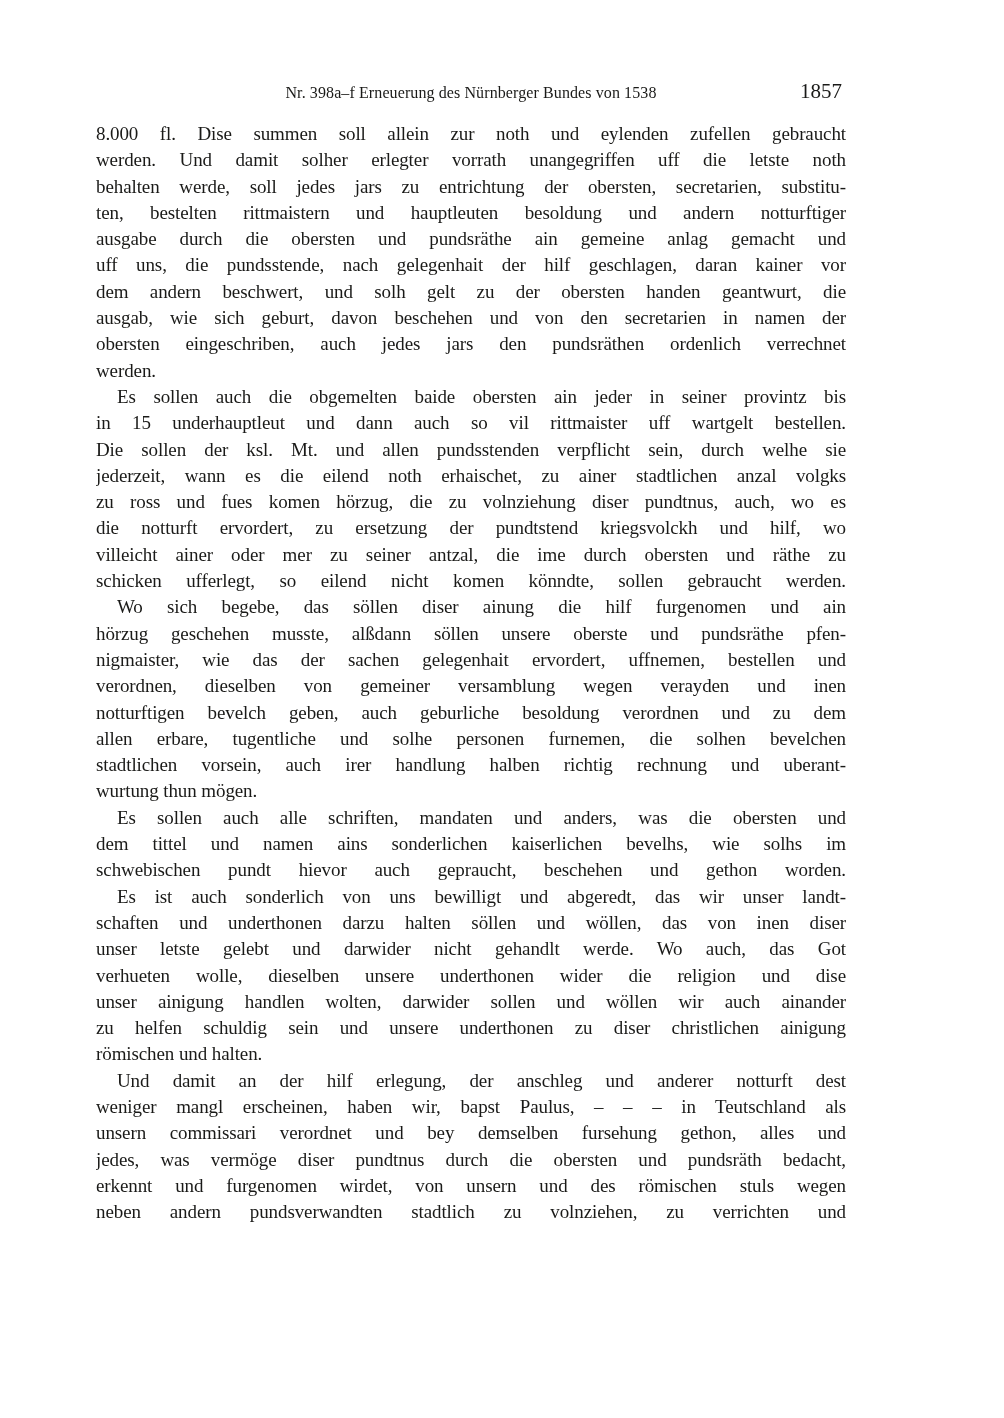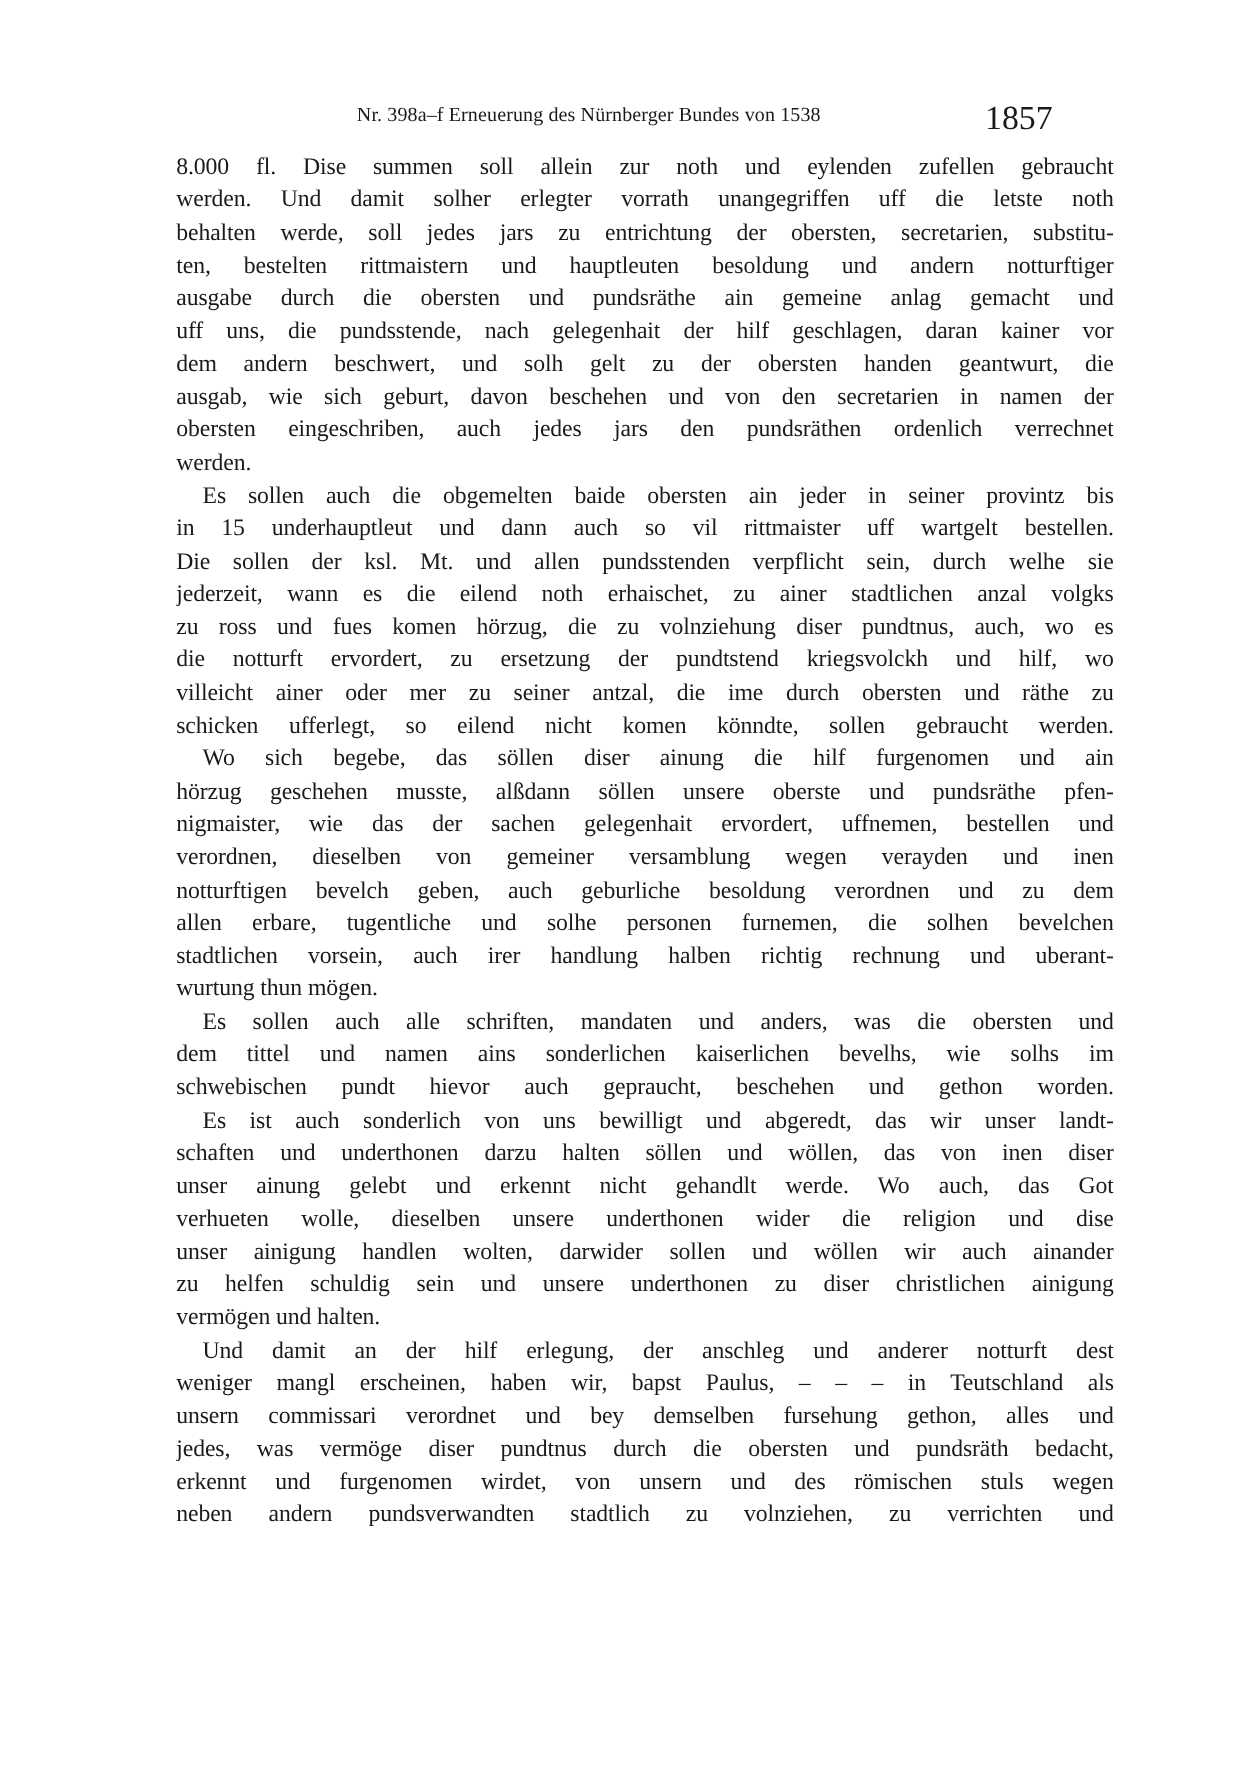--- a/index.html
+++ b/index.html
@@ -30,31 +30,30 @@
     top: 2px;
     text-align: center;
     font-size: 16px;
     letter-spacing: 0.1px;
     white-space: nowrap;
   }
   .page-number {
     position: absolute;
     right: 4px;
     top: -3px;
-    font-size: 27px;
+    font-size: 21px;
     margin-left: 36px;
   }
   .body-text {
     position: absolute;
     left: 96px;
     top: 121px;
     width: 750px;
     font-size: 19px;
     letter-spacing: -0.1px;
-    margin-left: 45px;
   }
   .para { margin: 0; padding: 0; }
   .line {
     height: 26.3px;
     line-height: 26.3px;
     text-align: justify;
     text-align-last: justify;
     overflow: hidden;
     white-space: normal;
   }
@@ -103,25 +102,25 @@
         <div class="line end">wurtung thun mögen.</div>
       </div>
       <div class="para">
         <div class="line indent">Es sollen auch alle schriften, mandaten und anders, was die obersten und</div>
         <div class="line">dem tittel und namen ains sonderlichen kaiserlichen bevelhs, wie solhs im</div>
         <div class="line">schwebischen pundt hievor auch gepraucht, beschehen und gethon worden.</div>
       </div>
       <div class="para">
         <div class="line indent">Es ist auch sonderlich von uns bewilligt und abgeredt, das wir unser landt-</div>
         <div class="line">schaften und underthonen darzu halten söllen und wöllen, das von inen diser</div>
-        <div class="line">unser ainung gelebt und erkennt nicht gehandlt werde. Wo auch, das Got</div>
+        <div class="line">unser letste gelebt und darwider nicht gehandlt werde. Wo auch, das Got</div>
         <div class="line">verhueten wolle, dieselben unsere underthonen wider die religion und dise</div>
         <div class="line">unser ainigung handlen wolten, darwider sollen und wöllen wir auch ainander</div>
         <div class="line">zu helfen schuldig sein und unsere underthonen zu diser christlichen ainigung</div>
-        <div class="line end">vermögen und halten.</div>
+        <div class="line end">römischen und halten.</div>
       </div>
       <div class="para">
         <div class="line indent">Und damit an der hilf erlegung, der anschleg und anderer notturft dest</div>
         <div class="line">weniger mangl erscheinen, haben wir, bapst Paulus, – – – in Teutschland als</div>
         <div class="line">unsern commissari verordnet und bey demselben fursehung gethon, alles und</div>
         <div class="line">jedes, was vermöge diser pundtnus durch die obersten und pundsräth bedacht,</div>
         <div class="line">erkennt und furgenomen wirdet, von unsern und des römischen stuls wegen</div>
         <div class="line">neben andern pundsverwandten stadtlich zu volnziehen, zu verrichten und</div>
       </div>
     </div>

